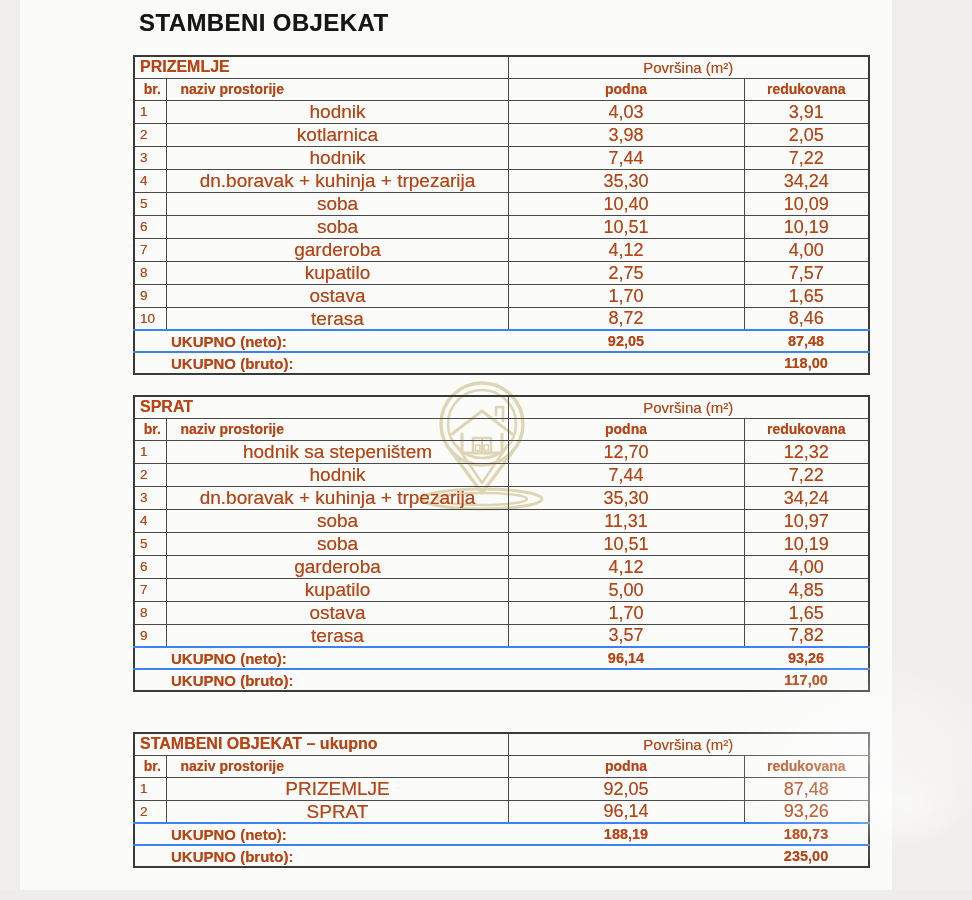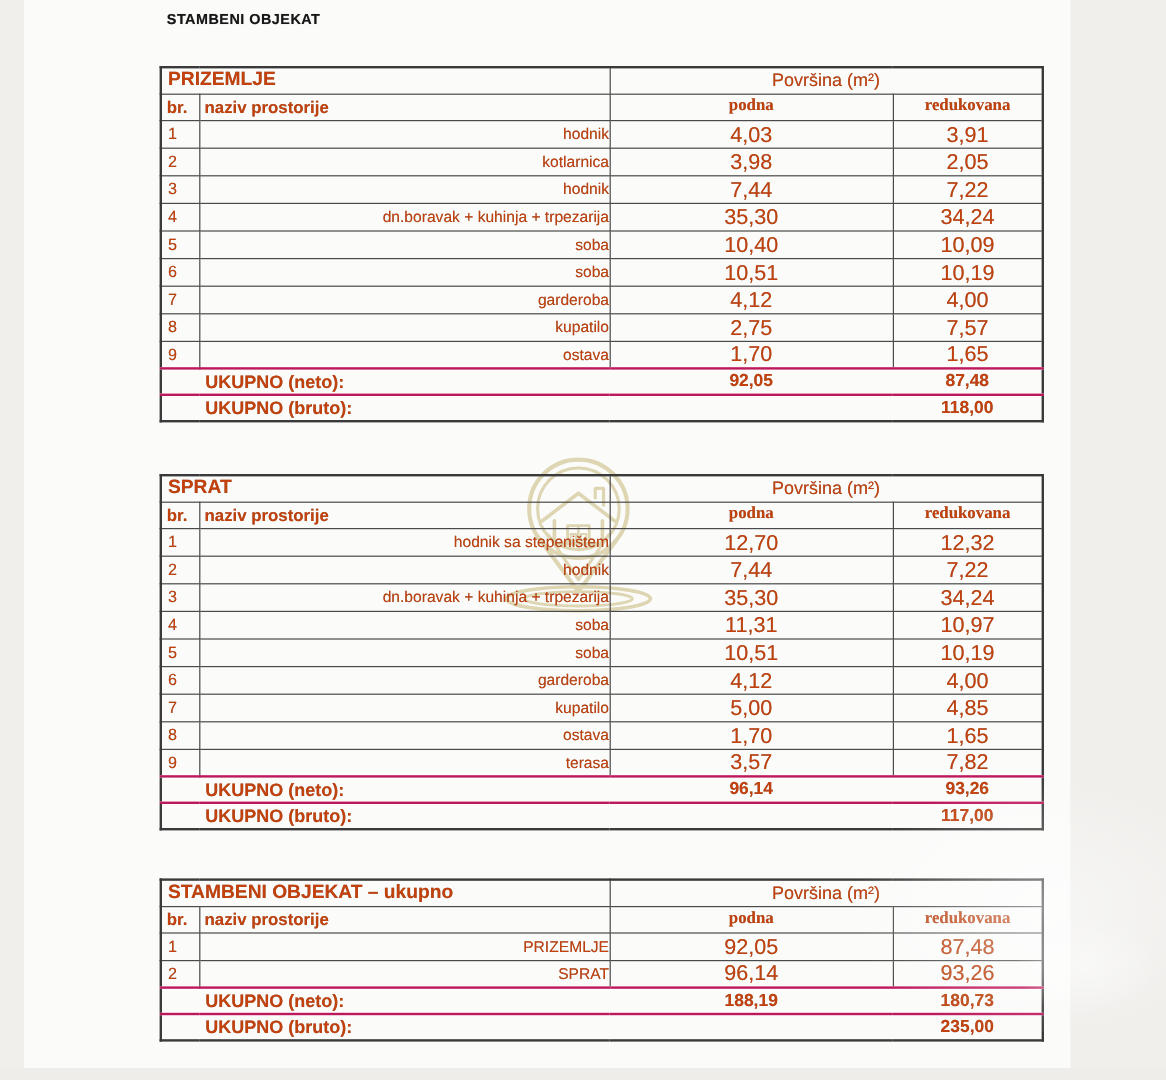--- a/index.html
+++ b/index.html
@@ -9,21 +9,21 @@
     position:relative; width:972px; height:900px;
     background:#fbfbfa; overflow:hidden; color:#1d1d1d;
   }
   .strip { position:absolute; background:#f0efec; }
   .strip-left   { left:0; top:0; width:20px;  height:900px; }
   .strip-right  { left:892px; top:0; width:80px; height:900px; }
   .strip-bottom { left:0; top:890px; width:972px; height:10px; background:#eeede9; }
 
   .page-title {
     position:absolute; left:139px; top:9px; z-index:2;
-    font-size:12px; font-weight:bold; letter-spacing:0.4px;
+    font-size:24px; font-weight:bold; letter-spacing:0.4px;
     color:#161616; text-shadow:0 0 0.6px rgba(25,25,25,0.55);
   }
 
   .watermark { position:absolute; left:420px; top:381px; width:132px; height:142px;
                z-index:1; opacity:0.78; pointer-events:none; }
 
   .smudge {
     position:absolute; z-index:3; pointer-events:none;
   }
   .smudge-1 { left:690px; top:630px; width:290px; height:230px;
@@ -52,33 +52,33 @@
     border:1px solid #4a4a4a;
     padding:0; line-height:1;
     white-space:nowrap; overflow:hidden;
   }
   tr.h1 { height:22px; }
   tr.h2 { height:22px; }
 
   th.sec  { text-align:left; padding-left:5px; font-size:16px; font-weight:bold; }
   th.area { text-align:center; font-size:15px; font-weight:normal; }
   tr.h2 th { font-size:14px; font-weight:bold; }
-  th.h-br    { text-align:left; padding-left:4px; }
-  th.h-naziv { text-align:left; padding-left:4px; }
-  th.h-val   { text-align:center;font-family:Liberation Serif, serif; }
+  th.h-br    { text-align:center; padding-left:4px; }
+  th.h-naziv { text-align:left; padding-left:14px; }
+  th.h-val   { text-align:center; }
 
   tbody tr { height:23px; }
   td.cell-br    { text-align:left; padding-left:5px; font-size:13.5px; }
-  td.cell-naziv { text-align:right; padding-left:1px; font-size:13px; }
+  td.cell-naziv { text-align:center; padding-left:1px; font-size:19px; }
   td.cell-val   { text-align:center; font-size:18px; }
 
   tfoot tr { height:22px; }
   tfoot tr.tot td {
     border-left:none; border-right:none;
-    border-top:2px solid #be185d;
+    border-top:2px solid #3b82f6;
     font-weight:bold;
   }
   td.tot-label { text-align:left; padding-left:36px; font-size:15px; }
   td.tot-val   { text-align:center; font-size:14.5px; }
 </style>
 </head>
 <body>
 
 <div class="page">
 
@@ -175,20 +175,26 @@
           <td class="cell-naziv">kupatilo</td>
           <td class="cell-val">2,75</td>
           <td class="cell-val">7,57</td>
         </tr>
         <tr>
           <td class="cell-br">9</td>
           <td class="cell-naziv">ostava</td>
           <td class="cell-val">1,70</td>
           <td class="cell-val">1,65</td>
         </tr>
+        <tr>
+          <td class="cell-br">10</td>
+          <td class="cell-naziv">terasa</td>
+          <td class="cell-val">8,72</td>
+          <td class="cell-val">8,46</td>
+        </tr>
       </tbody>
     <tfoot>
       <tr class="tot">
         <td class="tot-label" colspan="2">UKUPNO (neto):</td>
         <td class="tot-val">92,05</td>
         <td class="tot-val">87,48</td>
       </tr>
       <tr class="tot">
         <td class="tot-label" colspan="2">UKUPNO (bruto):</td>
         <td class="tot-val"></td>

